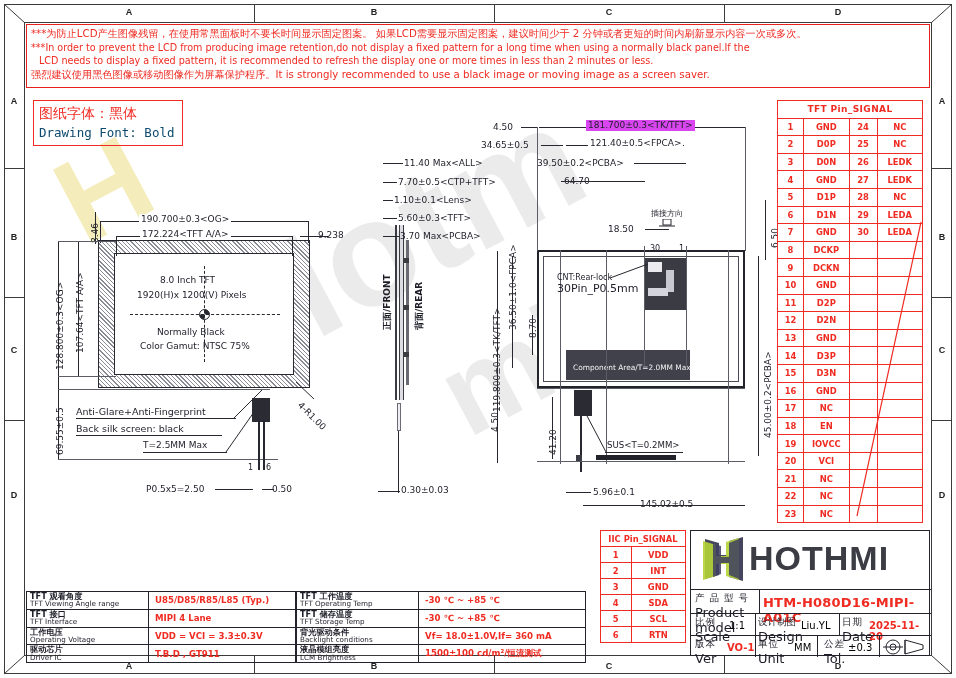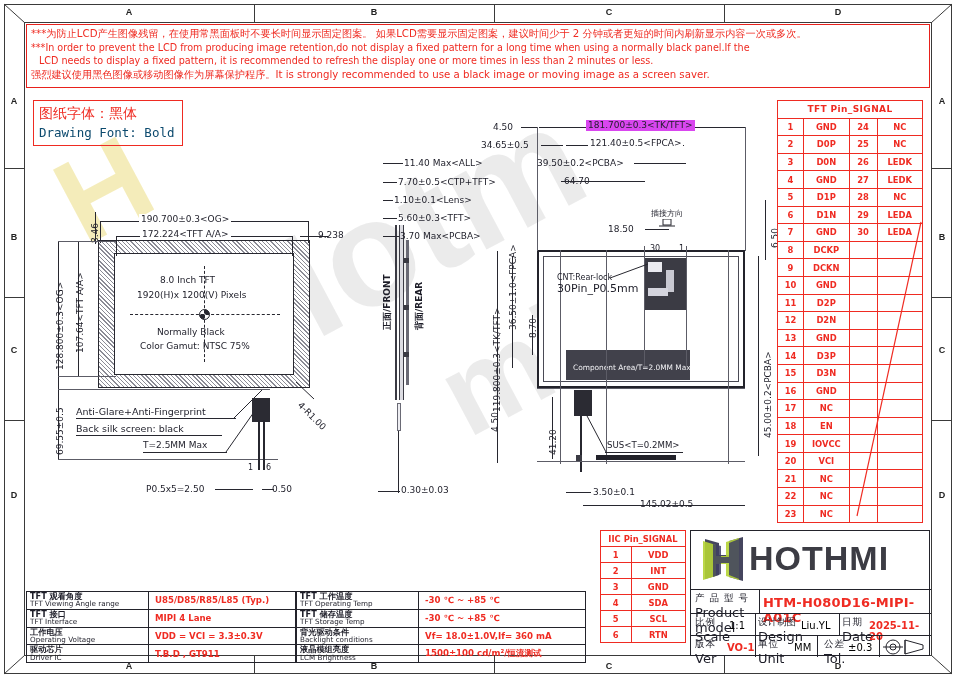--- a/index.html
+++ b/index.html
@@ -353,21 +353,21 @@
     <div class="lnv" style="left:497px;top:251px;height:212px;"></div>
 
     <div class="t vt" style="left:528px;top:338px;transform:rotate(-90deg);">8.70</div>
     <div class="lnv" style="left:532px;top:315px;height:40px;"></div>
 
     <div class="t vt" style="left:490px;top:432px;transform:rotate(-90deg);">4.50</div>
 
     <div class="t vt" style="left:548px;top:455px;transform:rotate(-90deg);">41.20</div>
     <div class="lnv" style="left:552px;top:397px;height:62px;"></div>
 
-    <div class="t" style="left:593px;top:487px;">3.50±0.1</div>
+    <div class="t" style="left:593px;top:487px;">5.96±0.1</div>
     <div class="lnh" style="left:566px;top:492px;width:25px;"></div>
     <div class="t" style="left:638px;top:499px;background:#fff;padding:0 2px;">145.02±0.5</div>
     <div class="lnh" style="left:583px;top:505px;width:162px;"></div>
   </div>
 
   <table class="rt" style="left:777px;top:100px;width:146px;">
     <tbody id="tft-tbody">
         <tr>
           <td class="hdr" colspan="4">TFT Pin_SIGNAL</td>
         </tr>

